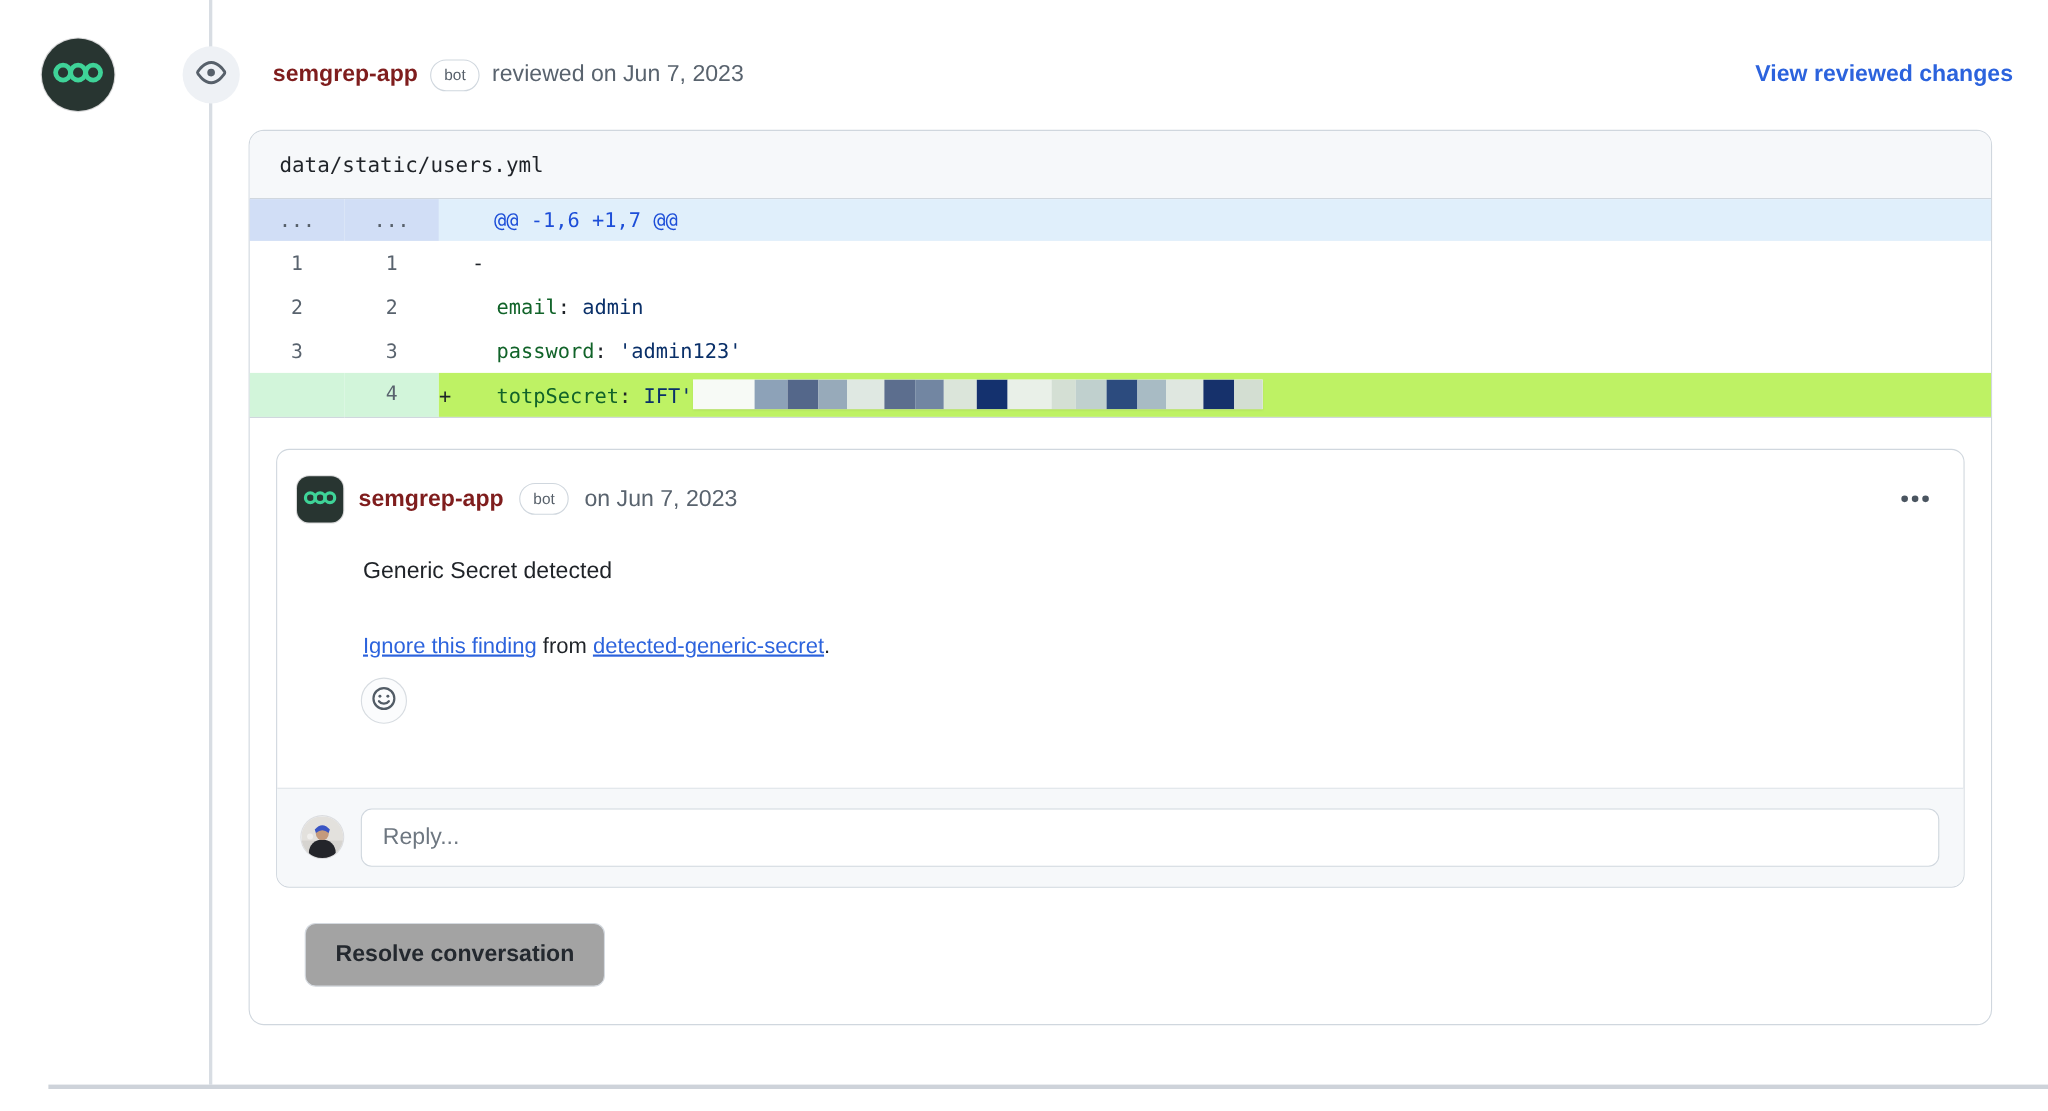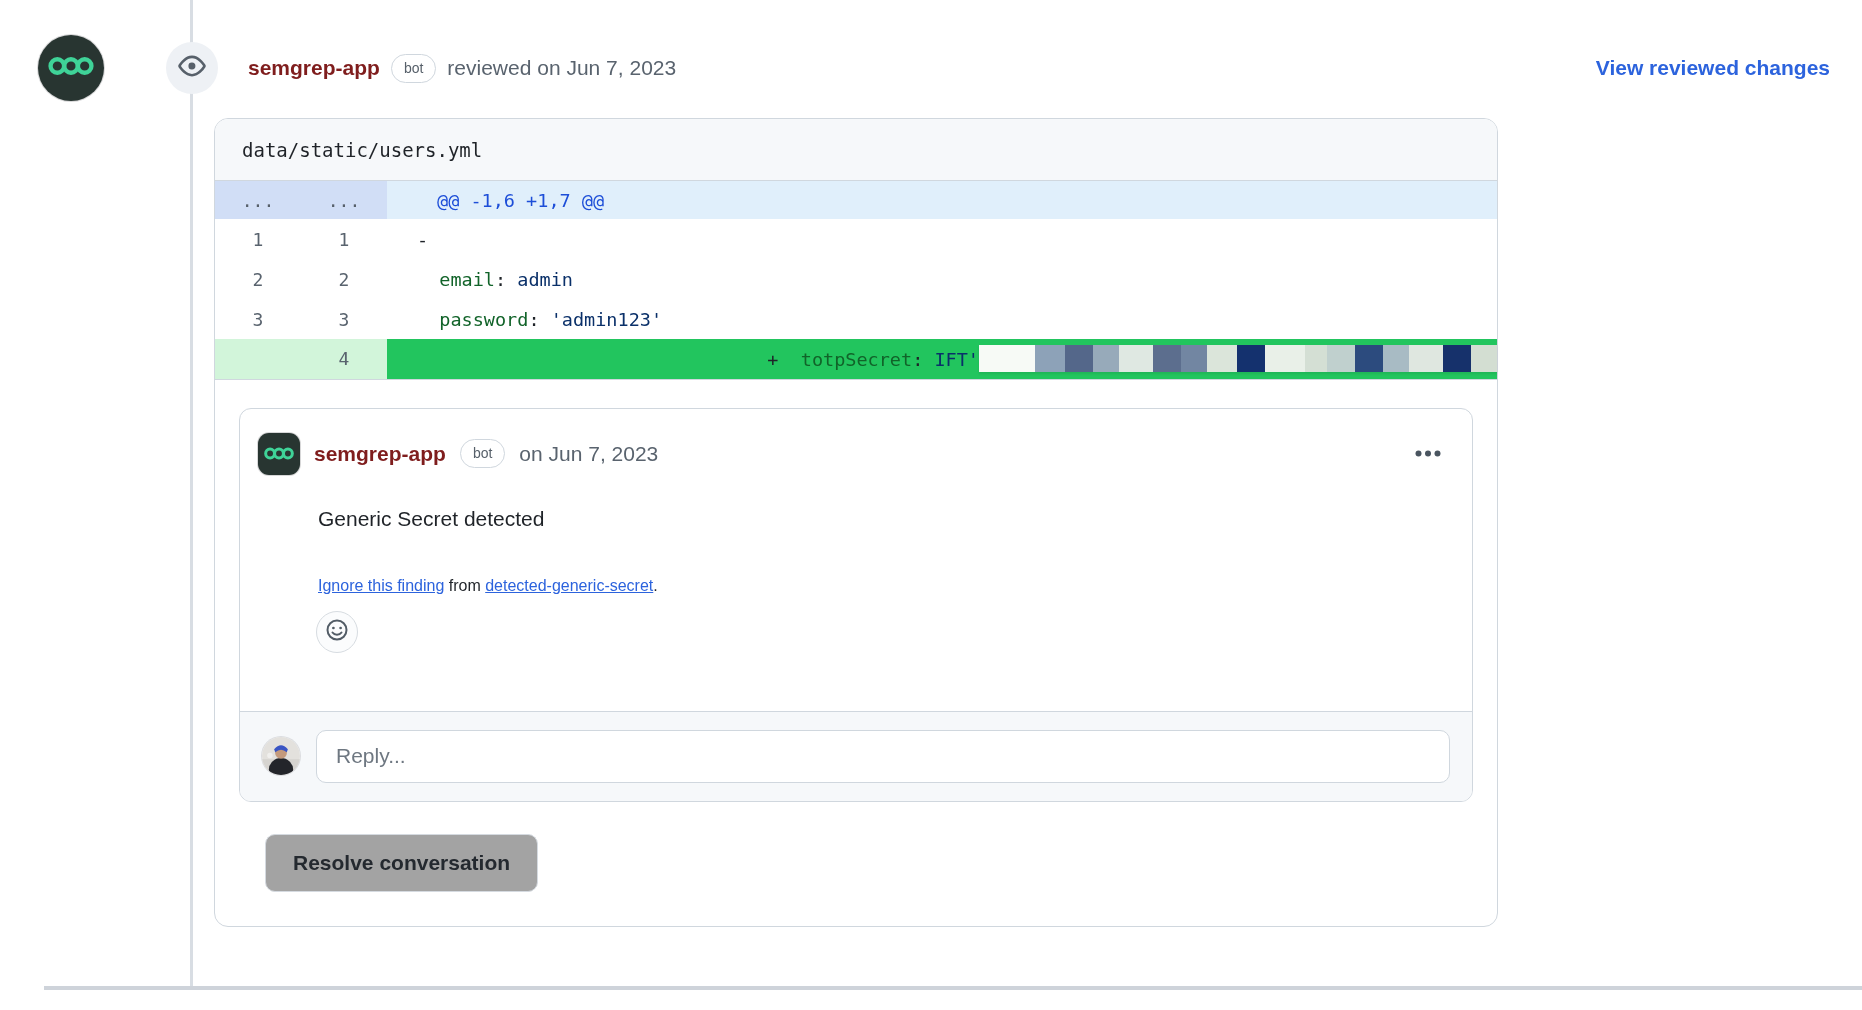--- a/index.html
+++ b/index.html
@@ -16,55 +16,55 @@
     background:#eef1f5; display:flex; align-items:center; justify-content:center; z-index:2; }
   .review-header { position:absolute; left:248px; top:35px; height:66px; display:flex; align-items:center; gap:11px; font-size:21px; }
   .author-name { font-weight:700; color:#7f1d1d; }
   .bot-badge { display:inline-block; border:1.5px solid #d0d7de; border-radius:999px; padding:2px 12px 3px;
     font-size:14px; color:#57606a; line-height:22px; background:#fff; }
   .muted { color:#59636e; }
   .view-link { position:absolute; right:32px; top:35px; height:66px; display:flex; align-items:center;
     color:#2c63dd; font-size:21px; font-weight:600; text-decoration:none; cursor:pointer; }
 
   
-  .card { position:absolute; left:214px; top:118px; width:1284px; background:#fff;
+  .card { position:absolute; left:226px; top:118px; width:1585px; background:#fff;
     border:1.5px solid #d0d7de; border-radius:14px; }
   .file-header { background:#f6f8fa; border-bottom:1px solid #d0d7de; border-radius:13px 13px 0 0;
     height:62px; line-height:62px; padding:0 27px; font-size:19px; color:#1f2328; }
 
   table.diff { width:100%; border-collapse:collapse; font-size:18.5px; }
   table.diff td { padding:0; vertical-align:middle; }
   td.num { width:86px; text-align:center; color:#59636e; font-size:18px; }
   tr.hunk { height:38px; }
   tr.hunk td.num { background:#d1def6; color:#57606a; }
   tr.hunk td.code { background:#e0effb; color:#1d4ed8; padding-left:50px; }
   tr.line { height:40px; }
   td.code { white-space:pre; padding-left:12px; }
   .sign { display:inline-block; width:30px; }
   .c-key { color:#116329; }
   .c-val { color:#0a3069; }
   .c-def { color:#1f2328; }
   tr.added td.num { background:#d2f5da; }
-  tr.added td.code { background:#22c55e;text-align:right; }
+  tr.added td.code { background:#bef264; }
   tr.line:last-child td { border-bottom:1px solid #d0d7de; }
 
   .redaction { display:inline-flex; align-items:stretch; height:27px; vertical-align:-6px;
     background:#f7faf6; box-shadow:0 2px 2px rgba(0,0,0,.08); overflow:hidden; }
   .rblock { display:inline-block; height:100%; }
 
   
   .thread-wrap { padding:28px 24px 0 24px; }
   .thread-box { border:1.5px solid #d0d7de; border-radius:12px; }
   .comment-main { padding:24px 22px 24px 18px; }
   .comment-header { display:flex; align-items:center; gap:14px; font-size:21px; }
   .small-avatar { width:42px; height:42px; border-radius:11px; background:#283531;
     box-shadow:0 0 0 1px rgba(31,35,40,.18); display:flex; align-items:center; justify-content:center; flex:none; }
   .kebab-btn { margin-left:auto; background:none; border:none; cursor:pointer; padding:6px 8px; display:flex; align-items:center; }
   .comment-body { margin:32px 0 0 60px; font-size:21px; color:#1f2328; }
-  .comment-links { margin:46px 0 0 60px; font-size:16px; }
+  .comment-links { margin:46px 0 0 60px; font-size:20px; }
   .comment-links a { color:#2c63dd; text-decoration:underline; cursor:pointer; }
   .reaction-row { margin:16px 0 0 58px; }
   .smiley-btn { width:42px; height:42px; border-radius:50%; border:1.5px solid #d7dce1; background:#fbfcfd;
     display:flex; align-items:center; justify-content:center; cursor:pointer; }
 
   .reply-bar { border-top:1.5px solid #d0d7de; background:#f6f8fa; border-radius:0 0 11px 11px;
     padding:18px 22px; display:flex; align-items:center; gap:16px;margin-top:34px; }
   .reply-avatar { width:38px; height:38px; border-radius:50%; overflow:hidden; flex:none;
     box-shadow:0 0 0 1px rgba(31,35,40,.12); }
   .reply-input { flex:1; height:53px; border:1.5px solid #d0d7de; border-radius:10px; background:#fff;

